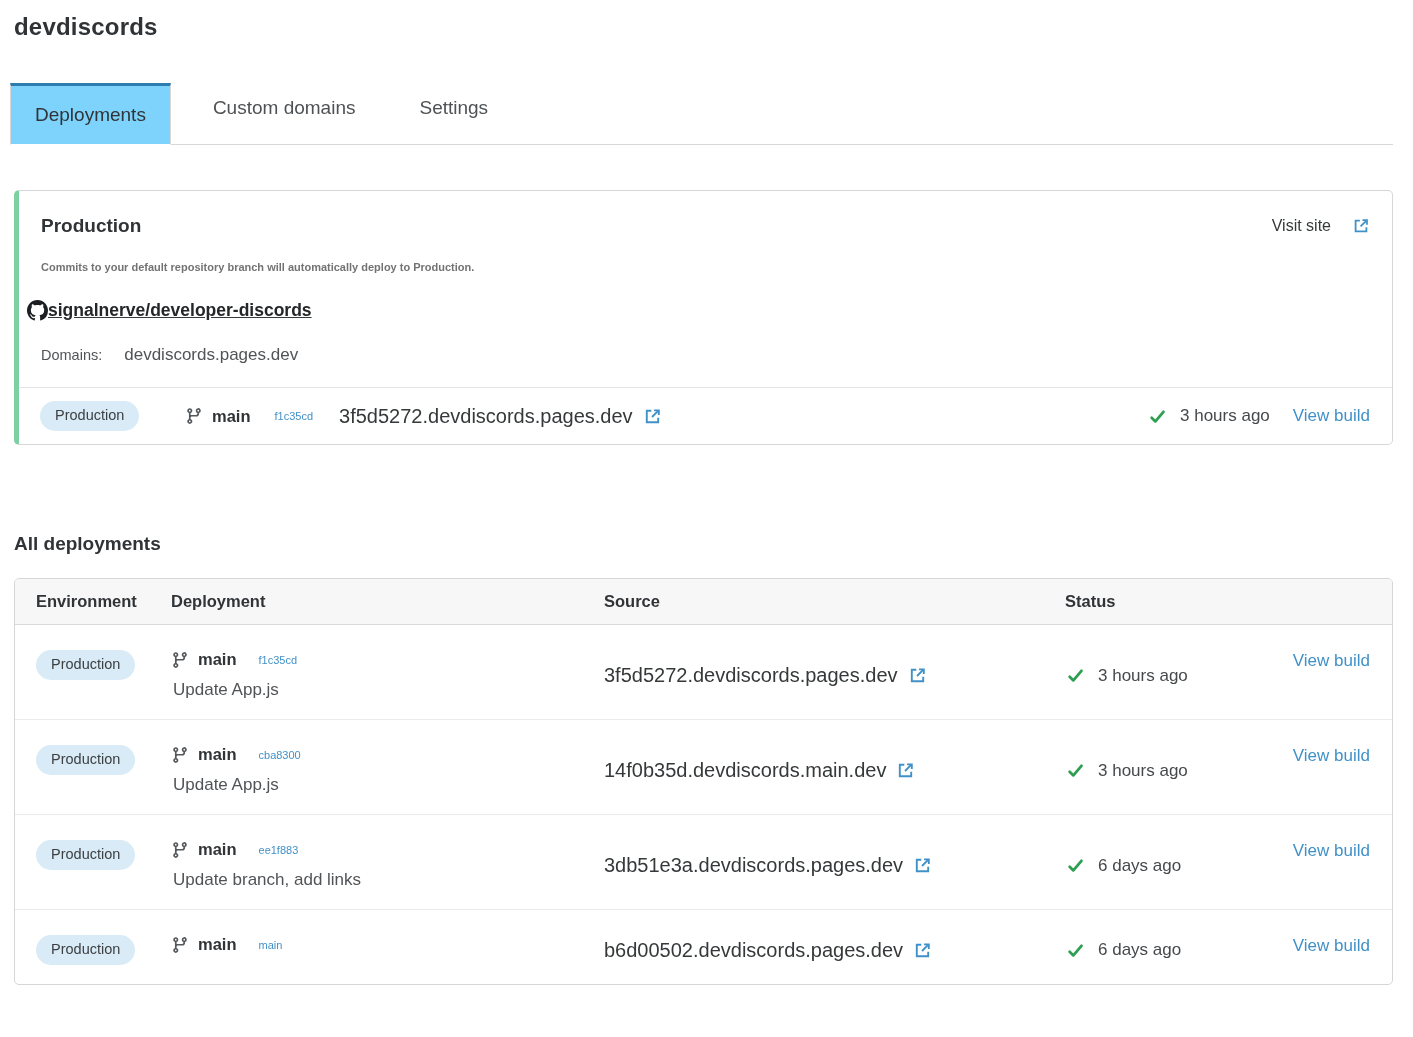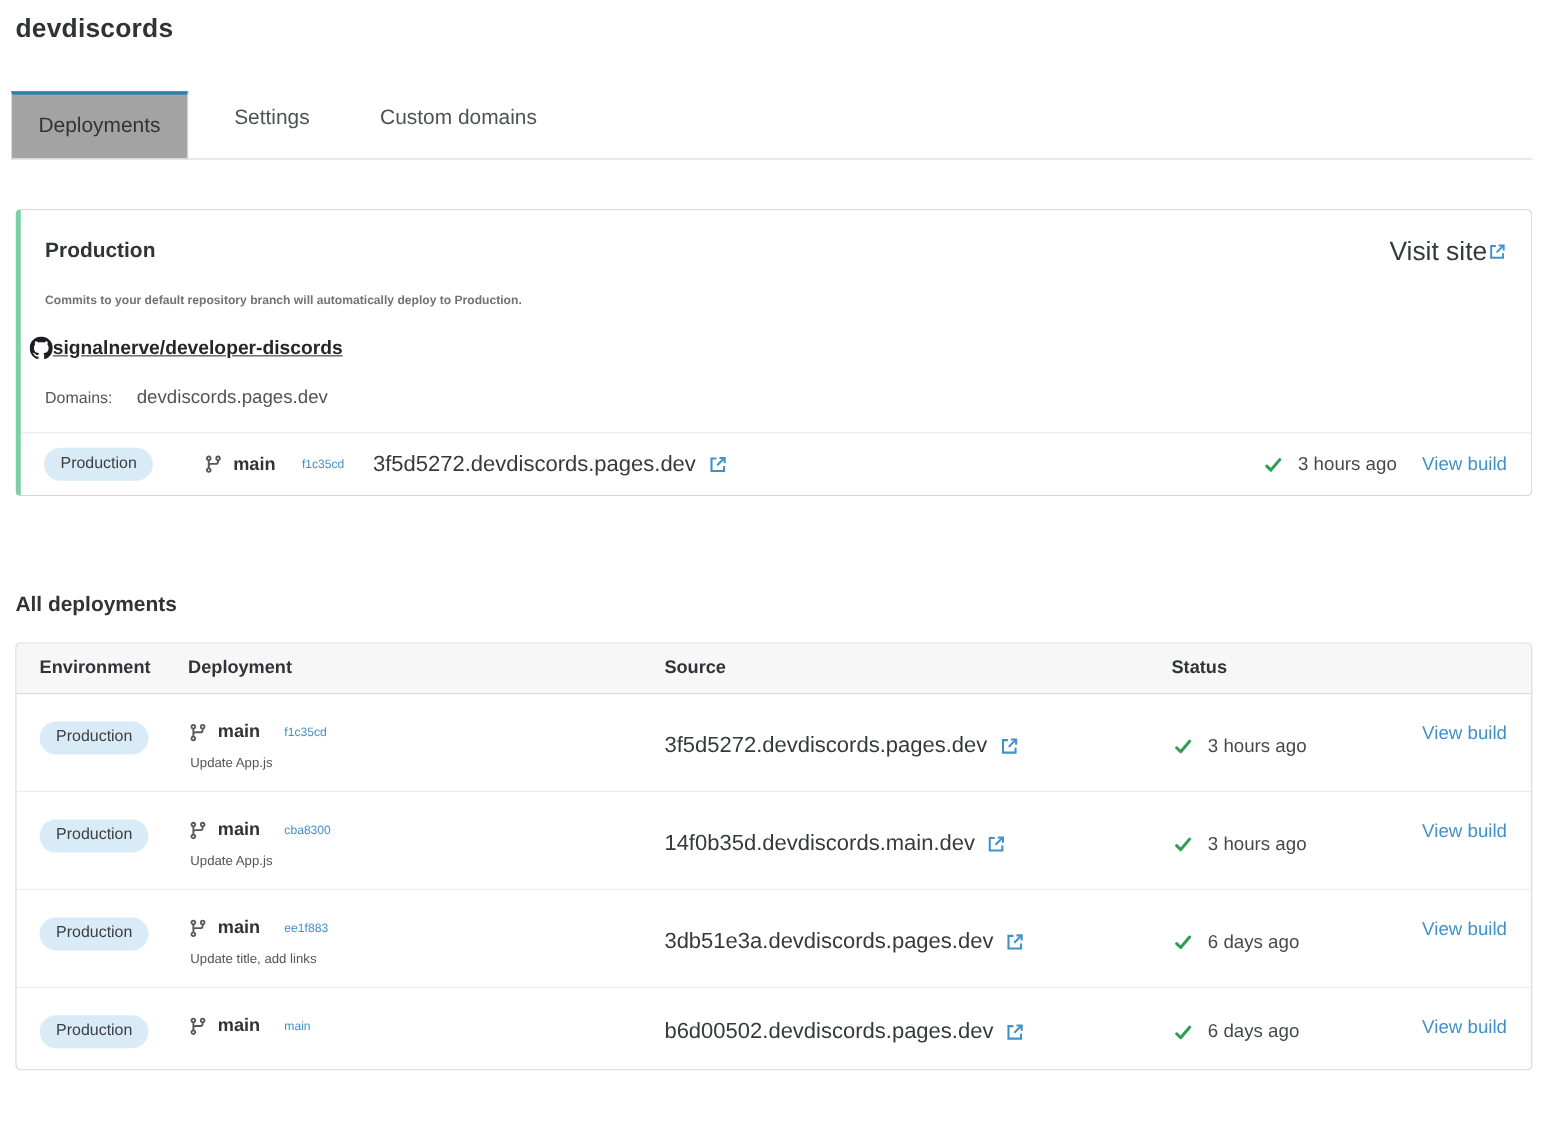--- a/index.html
+++ b/index.html
@@ -21,43 +21,43 @@
     border-bottom: 1px solid #d8d8d8;
     height: 74px;
   }
   .tab {
     display: flex; align-items: center;
     padding: 0 22px;
     font-size: 19px; color: #4f5255; cursor: pointer;
     position: relative;
   }
   .tab.active {
-    background: #a3a3a3;
+    background: #7dd3fc;
     border: 1px solid #d8d8d8;
     border-top: 3px solid #2c7cb0;
     border-bottom: 1px solid #fff;
     margin-bottom: -1px;
     color: #313437; padding: 0 24px; margin-top: 12px;
   }
   .tab + .tab { margin-left: 20px; }
 
   
   .card {
     border: 1px solid #d5d6d7; border-radius: 5px;
     margin-top: 45px;
   }
   .prod-card { border-left: 5px solid #7ed0a2; }
   .prod-head {
     display: flex; align-items: center; justify-content: space-between;
     padding: 24px 22px 0 22px;
   }
   .prod-title { font-size: 19px; font-weight: 700; color: #313437; }
   .visit-site {
-    display: inline-flex; align-items: center; gap: 0;
-    font-size: 24px; color: #36393a; cursor: pointer; text-decoration: none;
+    display: inline-flex; align-items: center; gap: 21px;
+    font-size: 16px; color: #36393a; cursor: pointer; text-decoration: none;
   }
   .prod-desc { padding: 24px 22px 0 22px; font-size: 11px; color: #737373; font-weight: bold; }
   .repo-row {
     display: flex; align-items: center; 
     padding: 27px 22px 0 8px;
     text-decoration: underline;
   }
   .repo-name { font-size: 17.5px; font-weight: 700; color: #242628; }
   .domains-row { display: flex; align-items: baseline; padding: 24px 22px 22px 22px; }
   .domains-label { font-size: 14.5px; font-weight: 400; color: #515457; }
@@ -109,21 +109,21 @@
     border-bottom: 1px solid #d9dadb;
     height: 46px; align-items: center;
   }
   .t-head .th { font-size: 16.5px; font-weight: 700; color: #313437; }
   .t-row { padding-top: 25px; padding-bottom: 19px; }
   .t-row + .t-row { border-top: 1px solid #ebebec; }
   .t-row .cell { display: flex; align-items: flex-start; }
   .source-line { display: flex; align-items: center; }
   .source-line .branch-name { margin-left: 9px; }
   .source-line .commit { margin-left: 22px; }
-  .commit-msg { margin-top: 11px; font-size: 12px; color: #515457; margin-left: 2px; }
+  .commit-msg { margin-top: 11px; font-size: 17px; color: #515457; margin-left: 2px; }
   .cell.deploy { align-items: center; }
   .cell.deploy .ext { margin-left: 10px; }
   .cell.status { align-items: center; }
   .cell.status .time { margin-left: 12px; }
   .cell.actions { justify-content: flex-end; }
   .view-build { font-size: 17px; }
   .cell .source-col { display: flex; flex-direction: column; }
   .cell.deploy, .cell.status, .cell.actions { margin-top: 1px; }
 </style>
 </head>
@@ -147,22 +147,22 @@
     </g>
   </defs>
 </svg>
 
 <div class="page">
 
   <div class="page-title">devdiscords</div>
 
   <div class="tabbar">
     <div class="tab active">Deployments</div>
+    <div class="tab">Custom domains</div>
     <div class="tab">Settings</div>
-    <div class="tab">Custom domains</div>
   </div>
 
   <div class="card prod-card">
     <div class="prod-head">
       <div class="prod-title">Production</div>
       <a class="visit-site">
         <span>Visit site</span>
         <span class="icon">
           <svg width="18" height="18" viewBox="0 0 16 16">
               <use href="#svg-ext"></use>
@@ -314,21 +314,21 @@
       <div class="source-col">
         <div class="source-line">
           <span class="icon">
             <svg width="18" height="18" viewBox="0 0 16 16">
                     <use href="#svg-branch"></use>
                   </svg>
           </span>
           <span class="branch-name">main</span>
           <a class="link commit">ee1f883</a>
         </div>
-        <div class="commit-msg">Update title, add links</div>
+        <div class="commit-msg">Update branch, add links</div>
       </div>
     </div>
     <div class="cell deploy">
       <span class="deploy-url">3db51e3a.devdiscords.pages.dev</span>
       <a class="icon ext">
         <svg width="19" height="19" viewBox="0 0 16 16">
                 <use href="#svg-ext"></use>
               </svg>
       </a>
     </div>

